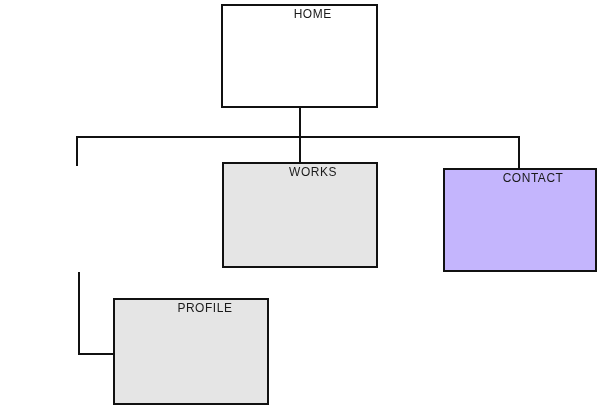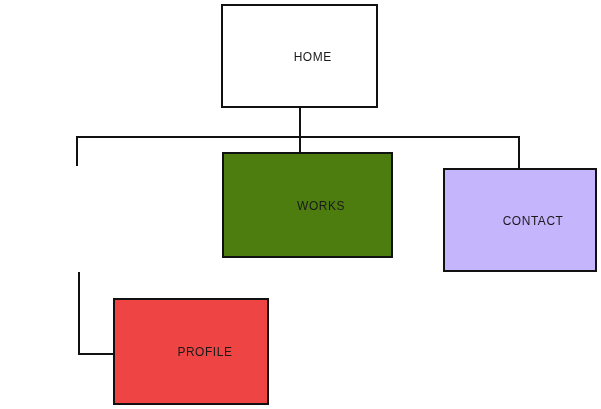--- a/index.html
+++ b/index.html
@@ -25,21 +25,21 @@
     width: 601px;
     height: 409px;
     display: block;
   }
   .node-box {
     position: absolute;
     box-sizing: border-box;
     background: #ffffff;
     border: 2px solid #ef4444;
     display: flex;
-    align-items: center;
+    align-items: flex-start;
     justify-content: center;
     z-index: 2;
     padding-left: 27px;
   }
   .node-label {
     font-family: "Liberation Sans", "DejaVu Sans", sans-serif;
     font-size: 13px;
     font-weight: 400;
     letter-spacing: 0.6px;
     color: #1a1a1a;
@@ -66,25 +66,25 @@
     <path class="connector" d="M 300 137 L 300 166" style="stroke: rgb(17, 17, 17);"></path>
     <path class="connector" d="M 519 137 L 519 168" style="stroke: rgb(17, 17, 17);"></path>
     <path class="connector" d="M 79 272 L 79 354 L 114 354" style="stroke: rgb(17, 17, 17);"></path>
   </svg>
 
   <div class="node-box" style="left: 221px; top: 4px; width: 157px; height: 104px; border-color: rgb(17, 17, 17); background: rgb(255, 255, 255);">
     <span class="node-label" style="color: rgb(26, 26, 26);">HOME</span>
   </div>
 
 
-  <div class="node-box" style="left: 222px; top: 152px; width: 171px; height: 106px; border-color: rgb(17, 17, 17); background: #4d7c0f;">
+  <div class="node-box" style="left: 222px; top: 162px; width: 156px; height: 106px; border-color: rgb(17, 17, 17); background: #e5e5e5;">
     <span class="node-label" style="color: rgb(26, 26, 26);">WORKS</span>
   </div>
 
   <div class="node-box" style="left: 443px; top: 168px; width: 154px; height: 104px; border-color: rgb(17, 17, 17); background: #c4b5fd;">
     <span class="node-label" style="color: rgb(26, 26, 26);">CONTACT</span>
   </div>
 
-  <div class="node-box" style="left: 113px; top: 298px; width: 156px; height: 107px; border-color: rgb(17, 17, 17); background: #ef4444;">
+  <div class="node-box" style="left: 113px; top: 298px; width: 156px; height: 107px; border-color: rgb(17, 17, 17); background: #e5e5e5;">
     <span class="node-label" style="color: rgb(26, 26, 26);">PROFILE</span>
   </div>
 
 </div>
 
 </body></html>

